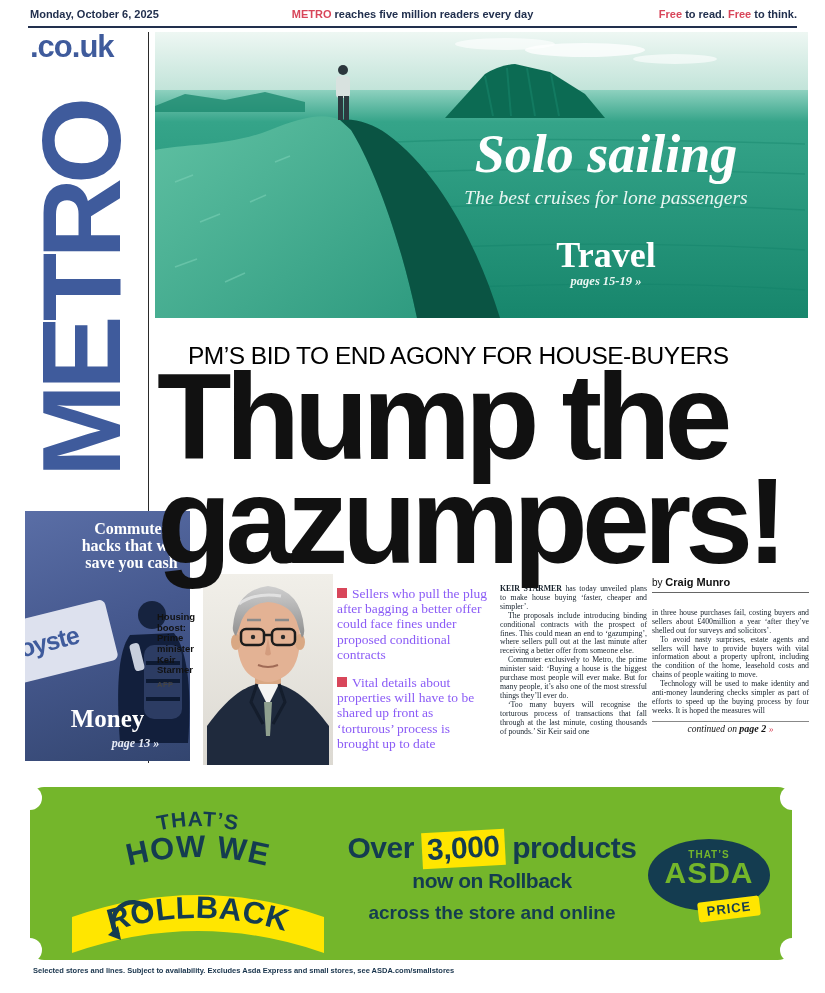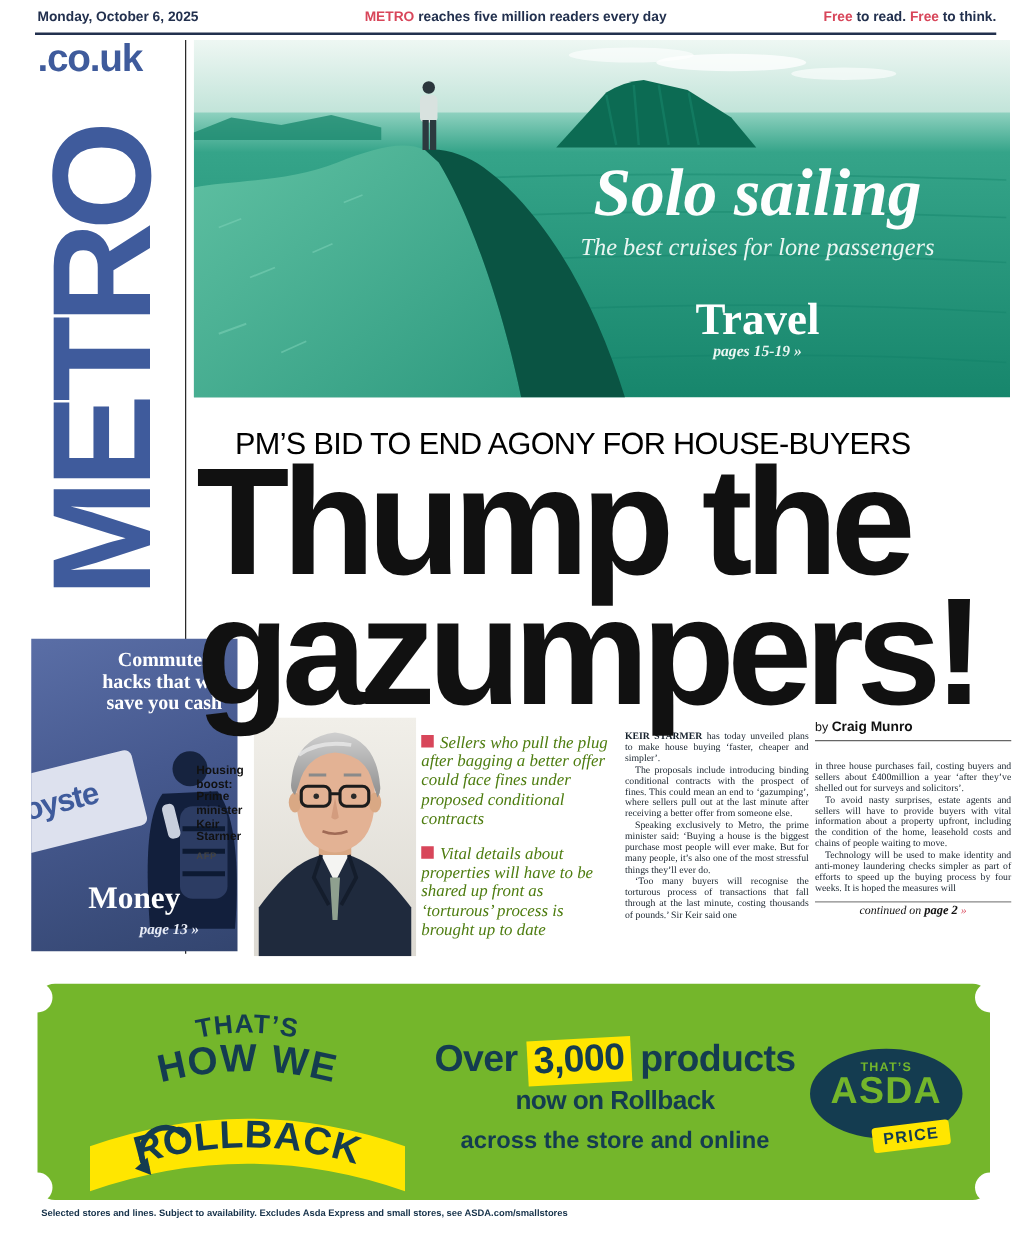--- a/index.html
+++ b/index.html
@@ -23,21 +23,21 @@
   
   #kicker{left:188px;top:342px;font-size:24.5px;font-weight:normal;color:#000000;letter-spacing:-0.5px;}
   #headline{left:157px;top:366px;width:660px;font-size:122px;line-height:0.85;font-weight:bold;
       color:#111;letter-spacing:-6px;z-index:5;}
   
   #caption{left:157px;top:612px;width:50px;font-size:9.5px;font-weight:bold;line-height:1.12;color:#111;}
   #caption .credit{display:block;margin-top:5px;font-size:7.5px;color:#444;letter-spacing:0.5px;}
   #photo{left:203px;top:574px;width:130px;height:191px;z-index:1;}
   
   #bullets{left:337px;top:586px;width:154px;font-family:"Liberation Serif",serif;
-      font-style:italic;font-size:13.5px;line-height:15.2px;color:#4d7c0f;}
+      font-size:13.5px;line-height:15.2px;color:#8b5cf6;}
   #bullets p{margin:0 0 13px 0;}
   .sq{display:inline-block;width:10px;height:10px;background:#d8465a;margin-right:5px;}
   
   .col{font-family:"Liberation Serif",serif;font-size:7.8px;line-height:8.9px;color:#15202b;
       text-align:justify;}
   .col p{margin:0;}
   .col p + p{text-indent:8px;}
   #col1{left:500px;top:585px;width:147px;}
   #col2{left:652px;top:578px;width:157px;}
   #byline{font-family:"Liberation Sans",sans-serif;font-size:10px;color:#111;
@@ -187,21 +187,21 @@
   </svg>
 
   <div class="abs" id="bullets">
     <p><span class="sq"></span><span>Sellers who pull the plug after bagging a better offer could face fines under proposed conditional contracts</span></p>
     <p><span class="sq"></span><span>Vital details about properties will have to be shared up front as ‘torturous’ process is brought up to date</span></p>
   </div>
 
   <div class="abs col" id="col1">
     <p><b>KEIR STARMER</b><span> has today unveiled plans to make house buying ‘faster, cheaper and simpler’.</span></p>
     <p>The proposals include introducing binding conditional contracts with the prospect of fines. This could mean an end to ‘gazumping’, where sellers pull out at the last minute after receiving a better offer from someone else.</p>
-    <p>Speaking exclusively to Metro, the prime minister said: ‘Buying a house is the biggest purchase most people will ever make. But for many people, it’s also one of the most stressful things they’ll ever do.</p>
+    <p>Commuter exclusively to Metro, the prime minister said: ‘Buying a house is the biggest purchase most people will ever make. But for many people, it’s also one of the most stressful things they’ll ever do.</p>
     <p>‘Too many buyers will recognise the torturous process of transactions that fall through at the last minute, costing thousands of pounds.’ Sir Keir said one</p>
   </div>
 
   <div class="abs col" id="col2">
     <div id="byline"><span>by </span><b>Craig Munro</b></div>
     <p>in three house purchases fail, costing buyers and sellers about £400million a year ‘after they’ve shelled out for surveys and solicitors’.</p>
     <p>To avoid nasty surprises, estate agents and sellers will have to provide buyers with vital information about a property upfront, including the condition of the home, leasehold costs and chains of people waiting to move.</p>
     <p>Technology will be used to make identity and anti-money laundering checks simpler as part of efforts to speed up the buying process by four weeks. It is hoped the measures will</p>
     <div id="continued"><span>continued on </span><b>page 2</b><span class="red"> »</span></div>
   </div>

